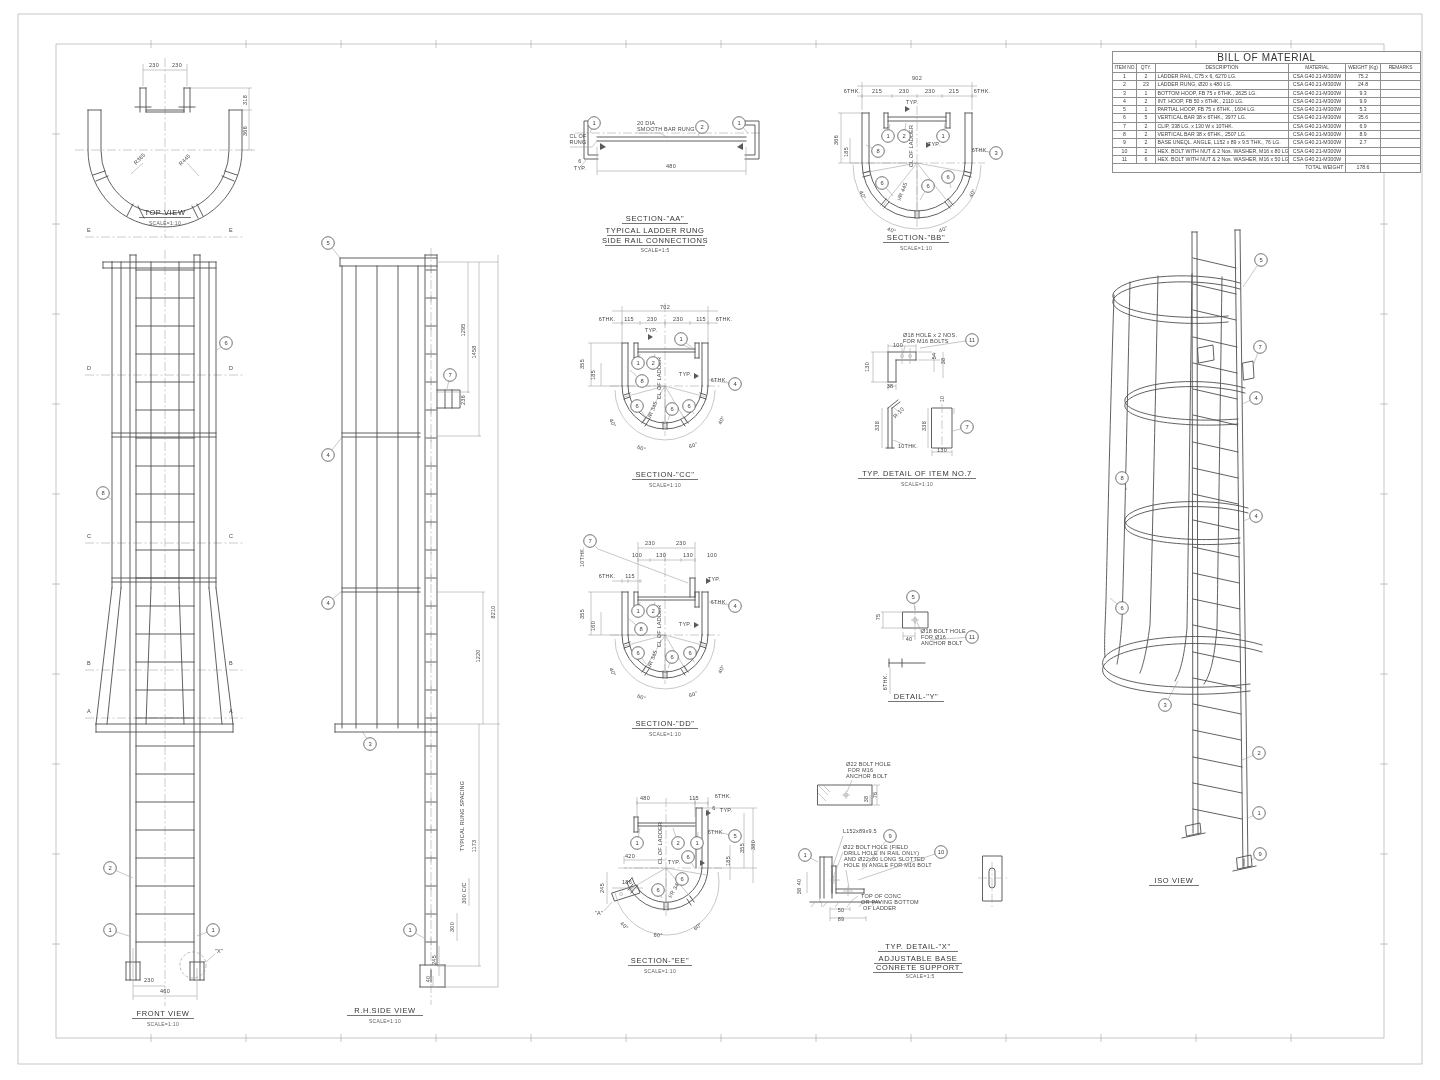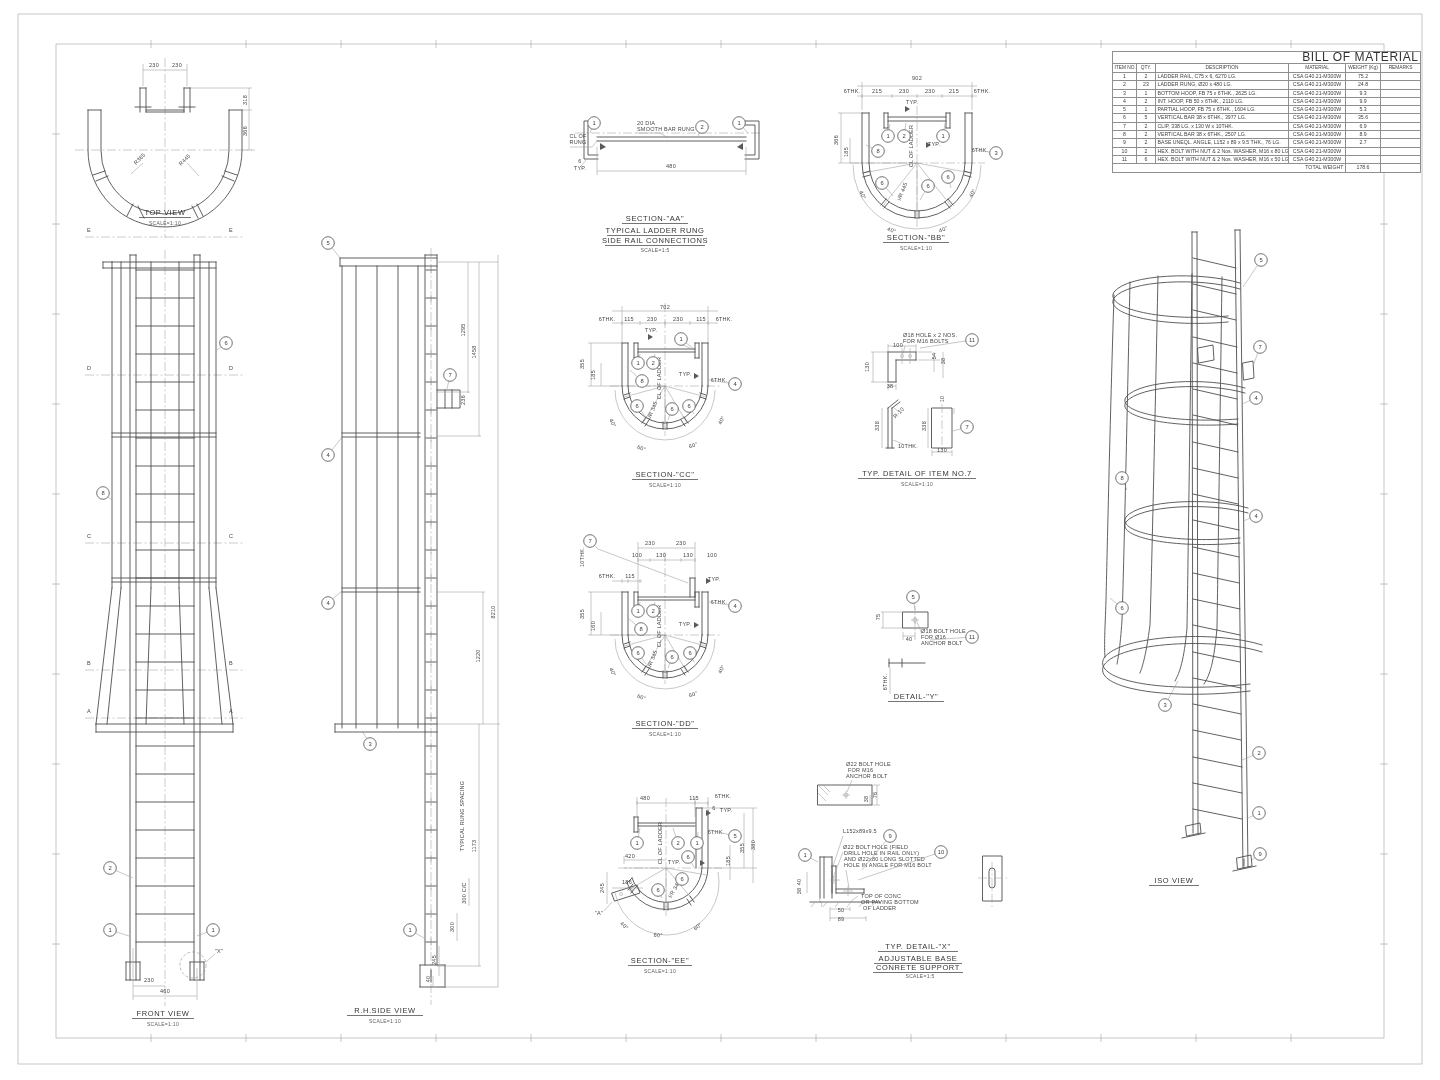--- a/index.html
+++ b/index.html
@@ -18,21 +18,21 @@
   text.dim{font-size:5.5px;letter-spacing:0.2px;}
   text.title{font-size:7.5px;fill:#353535;letter-spacing:0.6px;}
   text.scale{font-size:5px;fill:#5c5c5c;letter-spacing:0.3px;}
   text.bal{font-size:5.8px;fill:#404040;}
   .balloon{stroke:#4f4f4f;stroke-width:0.8;fill:#ffffff;}
   
   .bom{position:absolute;left:1112px;top:51px;width:308px;background:#fff;}
   .bom table{border-collapse:collapse;width:100%;table-layout:fixed;}
   .bom td,.bom th{border:0.5px solid #8f8f8f;font-size:5.2px;font-weight:normal;
       color:#3f3f3f;padding:0 1.5px;line-height:7.3px;white-space:nowrap;overflow:hidden;}
-  .bom .bom-title{font-size:12px;text-align:right;line-height:11px;letter-spacing:0.6px;color:#333;}
+  .bom .bom-title{font-size:10px;text-align:center;line-height:11px;letter-spacing:0.6px;color:#333;}
   .bom .hd{text-align:center;line-height:8px;font-size:4.8px;}
   .bom .c{text-align:center;}
   .bom .l{text-align:left;}
   .bom .r{text-align:right;}
 </style>
 </head>
 <body>
 
 <div class="sheet">
 <svg width="1440" height="1080" viewBox="0 0 1440 1080">

